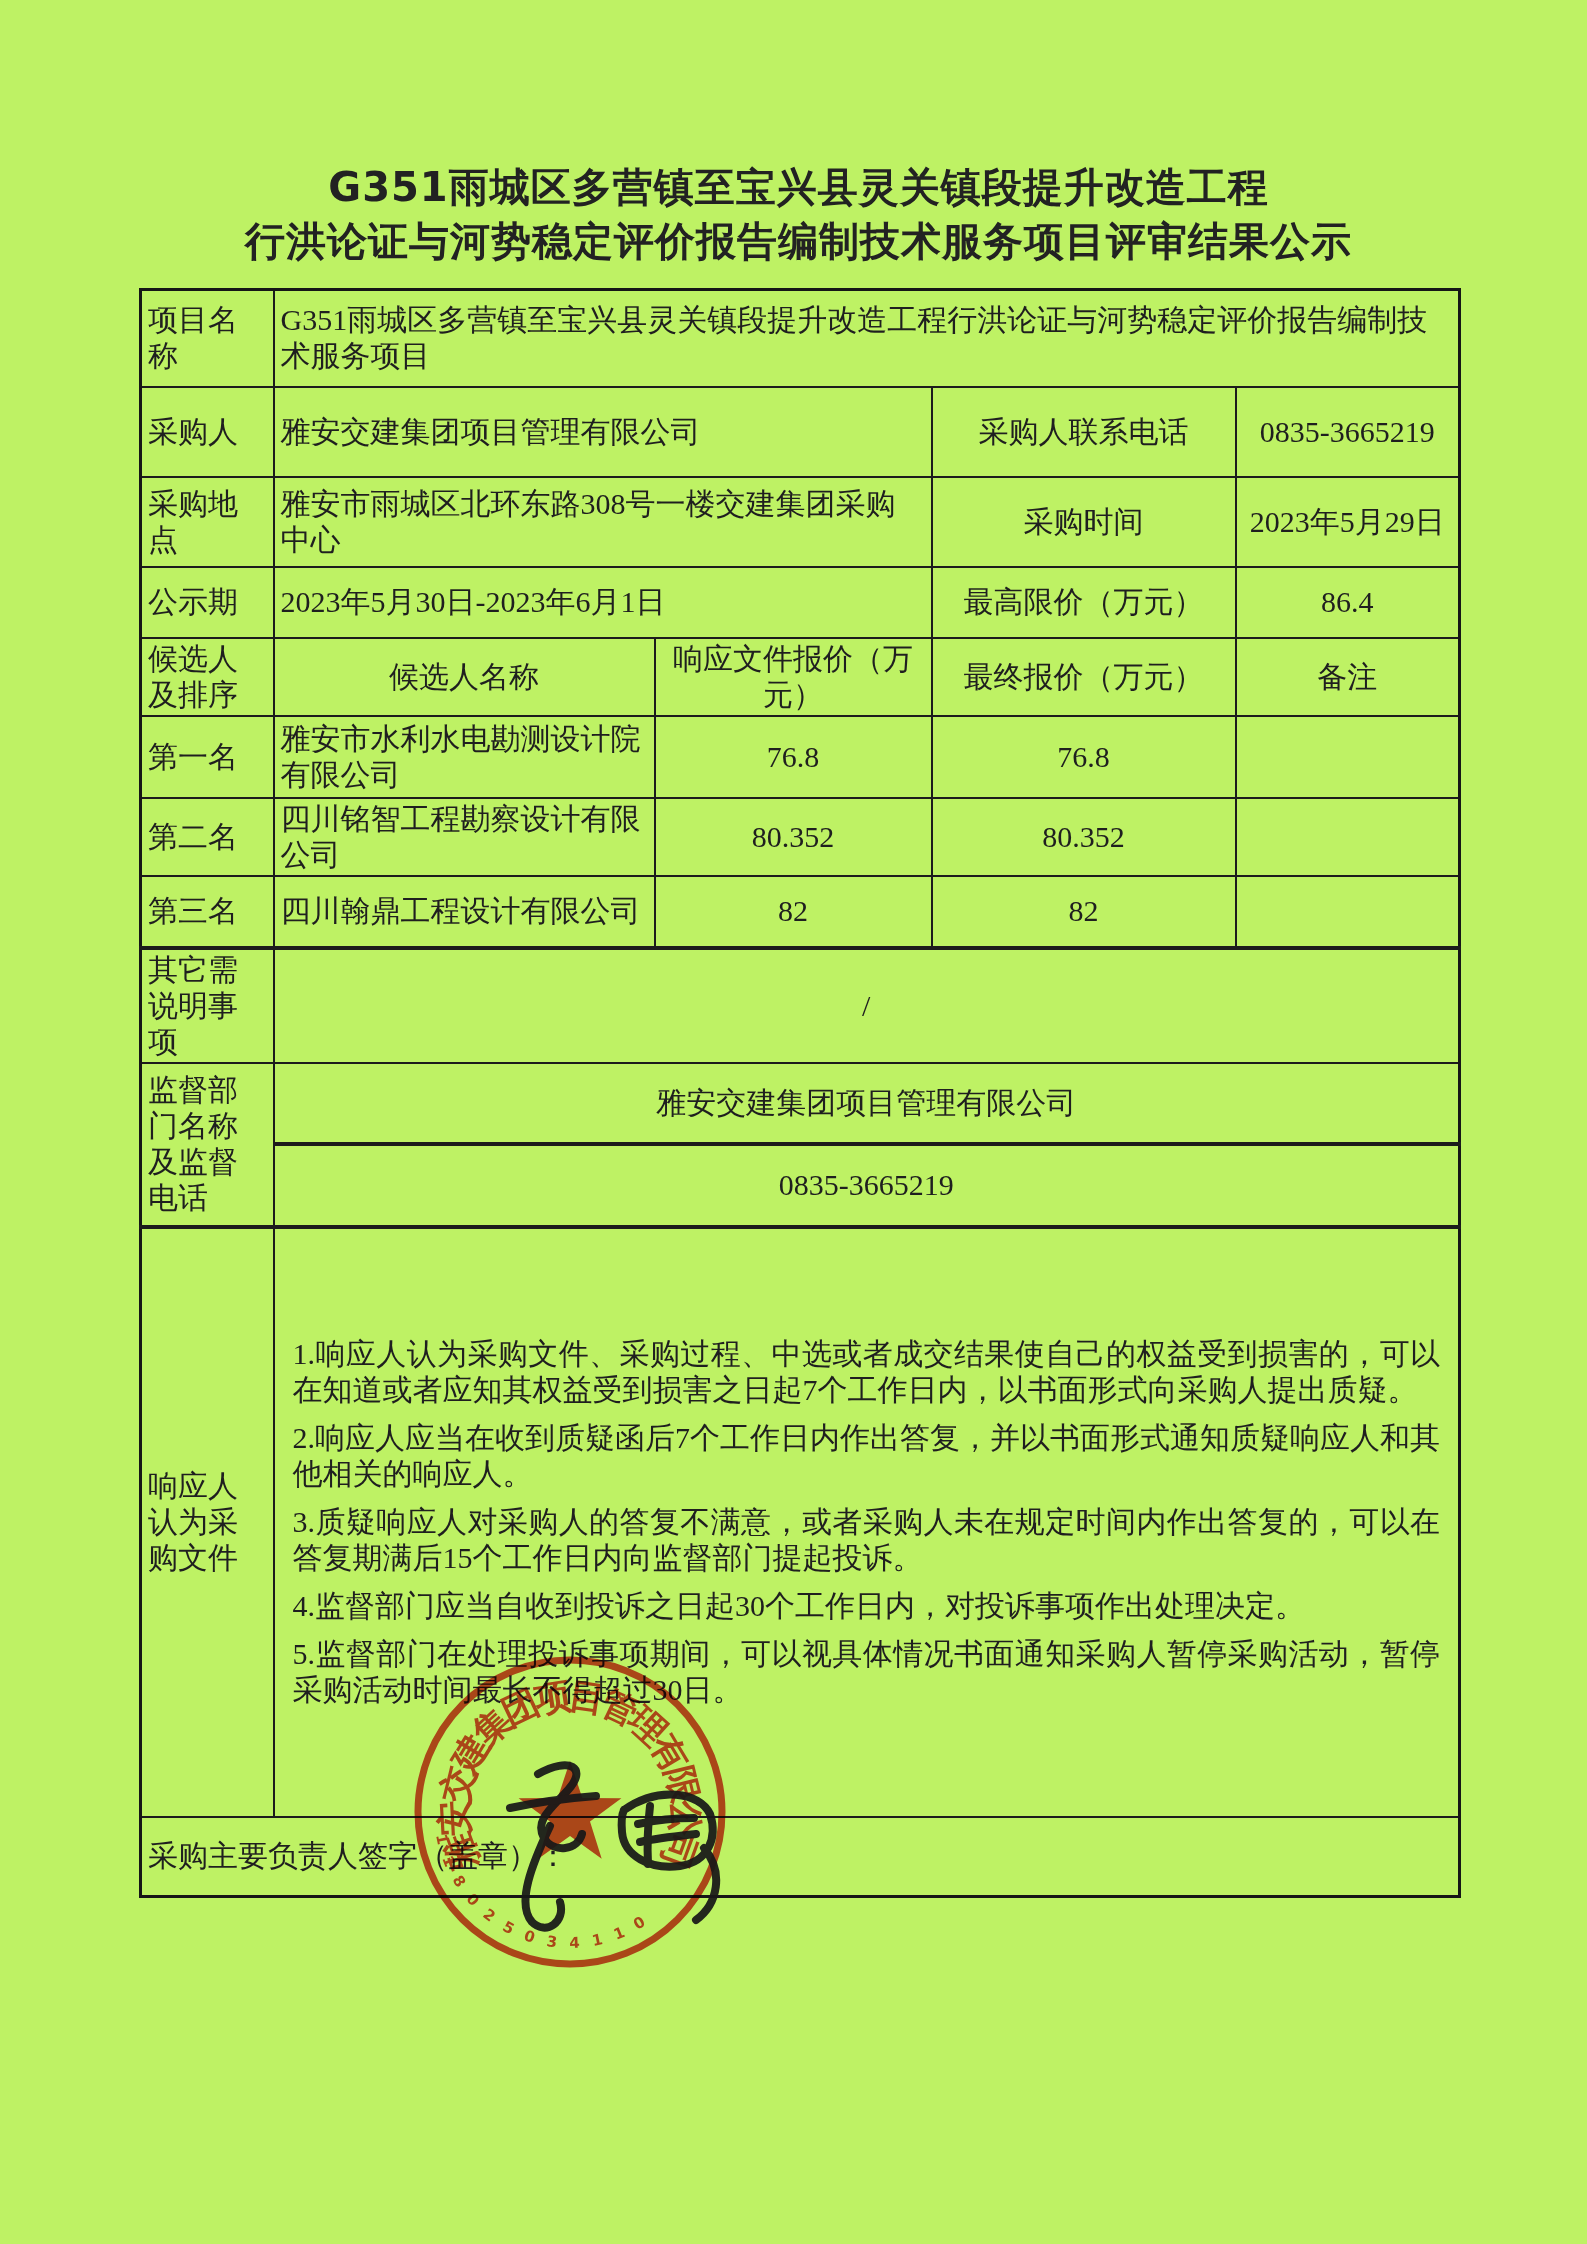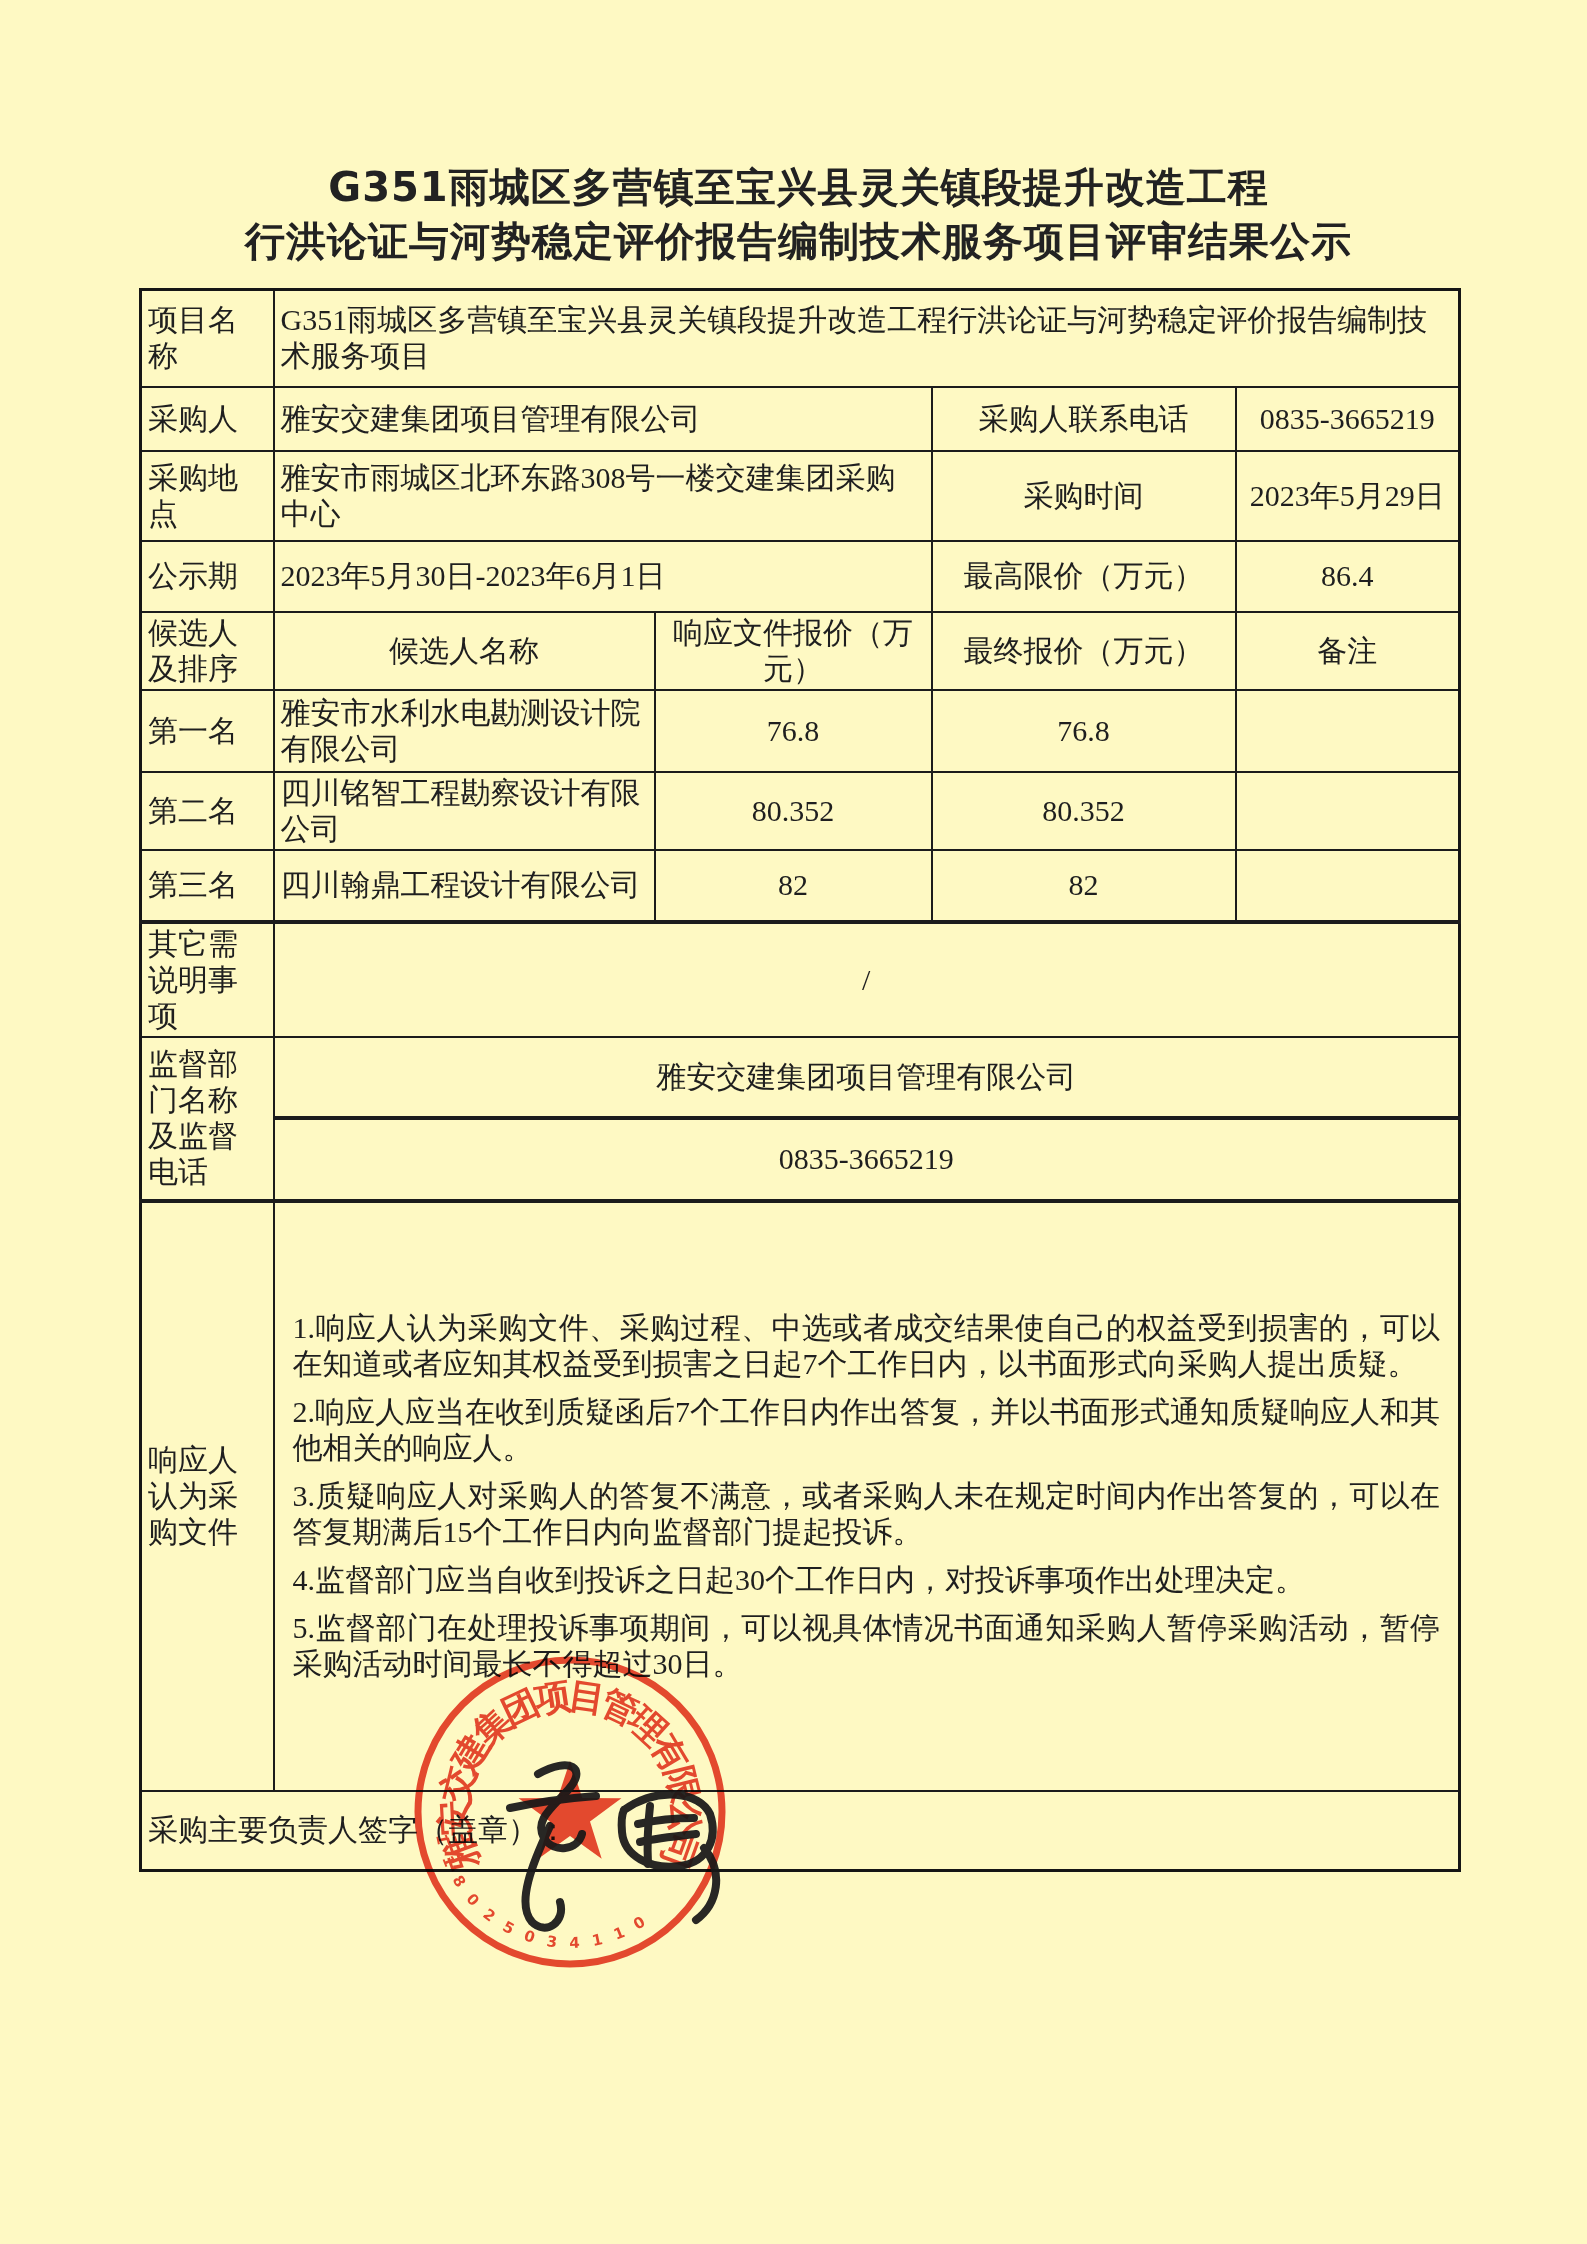--- a/index.html
+++ b/index.html
@@ -1,19 +1,19 @@
 <!DOCTYPE html>
 <html><head>
 <meta charset="utf-8">
 <style>
   html,body{margin:0;padding:0;background:#ffffff;}
   .page{
     position:relative;
     width:1587px;height:2244px;
-    background:#fef9c3;
+    background:#bef264;
     overflow:hidden;
     color:#1f1f1f;
     font-family:"Liberation Serif","DejaVu Serif",serif;
   }
   .content{position:absolute;left:139px;top:160px;width:1319px;}
   .doc-title{
     text-align:center;
     font-family:"DejaVu Sans","Liberation Sans",sans-serif;
     font-weight:700;
     font-size:40px;
@@ -96,21 +96,21 @@
           <col style="width:381px">
           <col style="width:277px">
         <col style="width:304px">
           <col style="width:224px">
       </colgroup>
       <tbody>
         <tr style="height:97px">
           <td class="lab">项目名称</td>
           <td class="vleft" colspan="4">G351雨城区多营镇至宝兴县灵关镇段提升改造工程行洪论证与河势稳定评价报告编制技术服务项目</td>
         </tr>
-        <tr style="height:64px">
+        <tr style="height:90px">
           <td class="lab">采购人</td>
           <td class="vleft" colspan="2">雅安交建集团项目管理有限公司</td>
           <td class="vcenter">采购人联系电话</td>
           <td class="vcenter">0835-3665219</td>
         </tr>
         <tr style="height:90px">
           <td class="lab">采购地点</td>
           <td class="vleft" colspan="2">雅安市雨城区北环东路308号一楼交建集团采购中心</td>
           <td class="vcenter">采购时间</td>
           <td class="vcenter">2023年5月29日</td>

